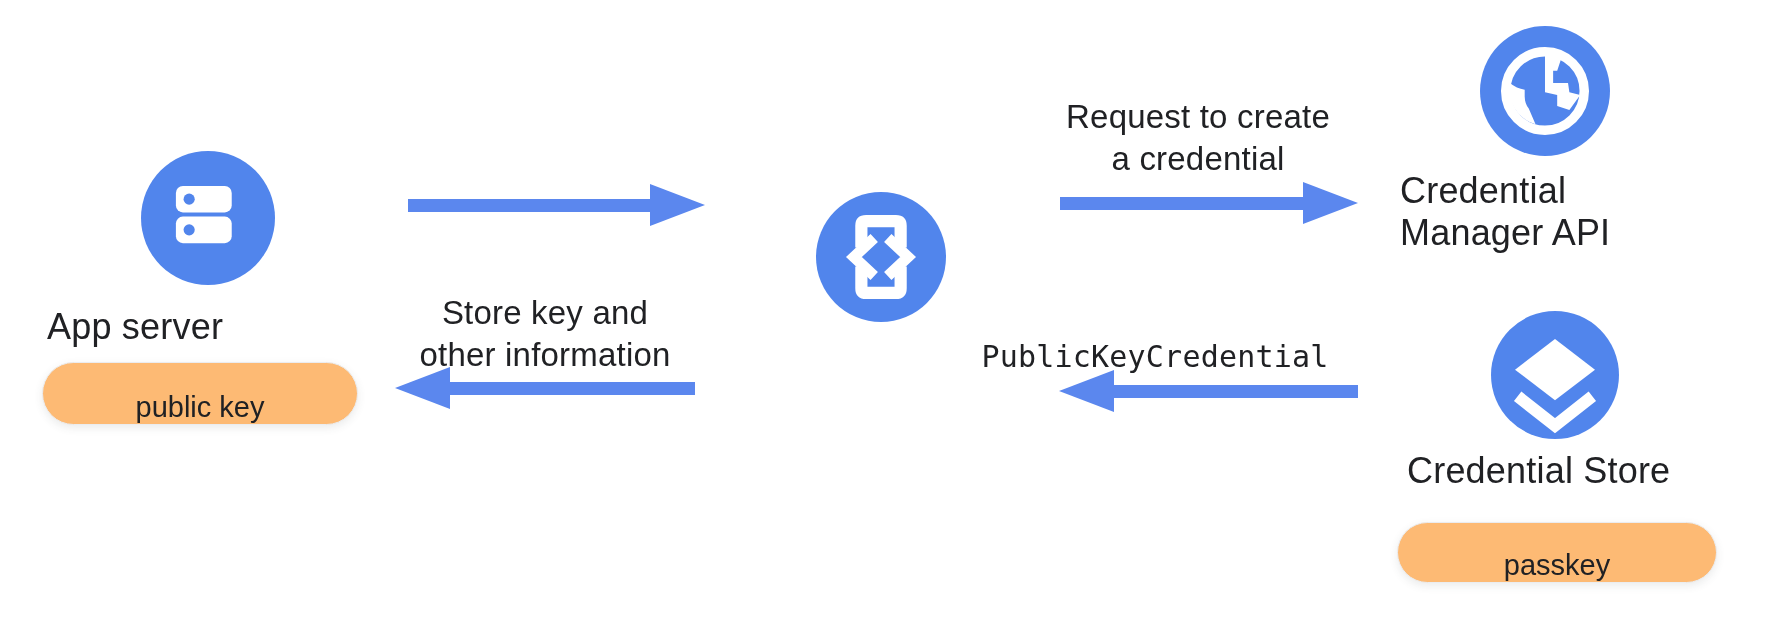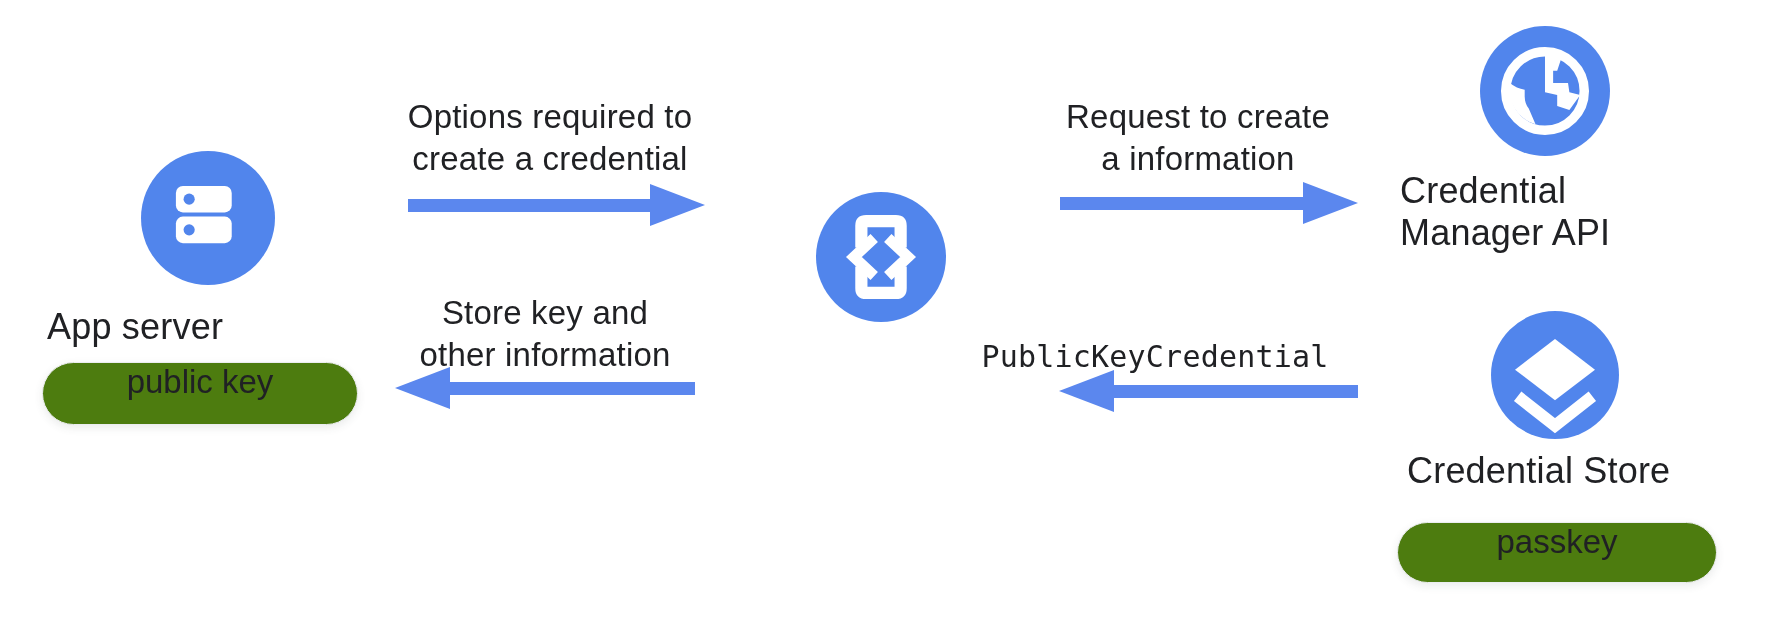--- a/index.html
+++ b/index.html
@@ -26,26 +26,26 @@
   .node-circle .hole{fill:var(--icon-blue);}
   .node-label{
     font-size:36px;
     line-height:42px;
     font-weight:500;
     text-align:left;
     white-space:pre-line;
     letter-spacing:0.2px;
   }
   .pill{
-    background:#4d7c0f;
+    background:#fdba74;
     border:1px solid var(--pill-border);
     border-radius:999px;
     box-shadow:0 3px 8px rgba(60,64,67,0.10);
-    display:flex;align-items:flex-start;justify-content:center;
-    font-size:33px;font-weight:500;
+    display:flex;align-items:flex-end;justify-content:center;
+    font-size:29px;font-weight:500;
   }
   .flow-label{
     font-size:33px;
     line-height:42px;
     text-align:center;
     white-space:pre-line;
     letter-spacing:0.2px;
   }
   .flow-label.mono{
     font-family:"DejaVu Sans Mono","Liberation Mono",monospace;
@@ -108,36 +108,34 @@
   <svg class="abs node-circle" style="left:1491px;top:311px;" width="128" height="128" viewBox="-48 -48 96 96">
     <circle class="bg" cx="0" cy="0" r="48"></circle>
     <polygon class="fg" points="0,-27 30,-4 0,19 -30,-4"></polygon>
     <path class="fg-stroke" stroke-width="9" d="M -28,16 L 0,38 L 28,16"></path>
   </svg>
   <div class="abs node-label" style="left:1407px;top:450px;width:296px;">Credential Store</div>
   <div class="abs pill" style="left:1397px;top:522px;width:320px;height:61px;">
     <span>passkey</span>
   </div>
 
-  <div class="abs flow-label" style="left:380px;top:96px;width:340px;">Options required to
-create a credential</div>
   <div class="arrow right" style="left:408px;top:184px;width:297px;height:42px;">
     <div class="shaft"></div>
     <div class="head"></div>
   </div>
 
   <div class="abs flow-label" style="left:375px;top:292px;width:340px;">Store key and
 other information</div>
   <div class="arrow left" style="left:395px;top:367px;width:300px;height:42px;">
     <div class="shaft"></div>
     <div class="head"></div>
   </div>
 
   <div class="abs flow-label" style="left:1028px;top:96px;width:340px;">Request to create
-a information</div>
+a credential</div>
   <div class="arrow right" style="left:1060px;top:182px;width:298px;height:42px;">
     <div class="shaft"></div>
     <div class="head"></div>
   </div>
 
   <div class="abs flow-label mono" style="left:970px;top:336px;width:370px;">PublicKeyCredential</div>
   <div class="arrow left" style="left:1059px;top:370px;width:299px;height:42px;">
     <div class="shaft"></div>
     <div class="head"></div>
   </div>

